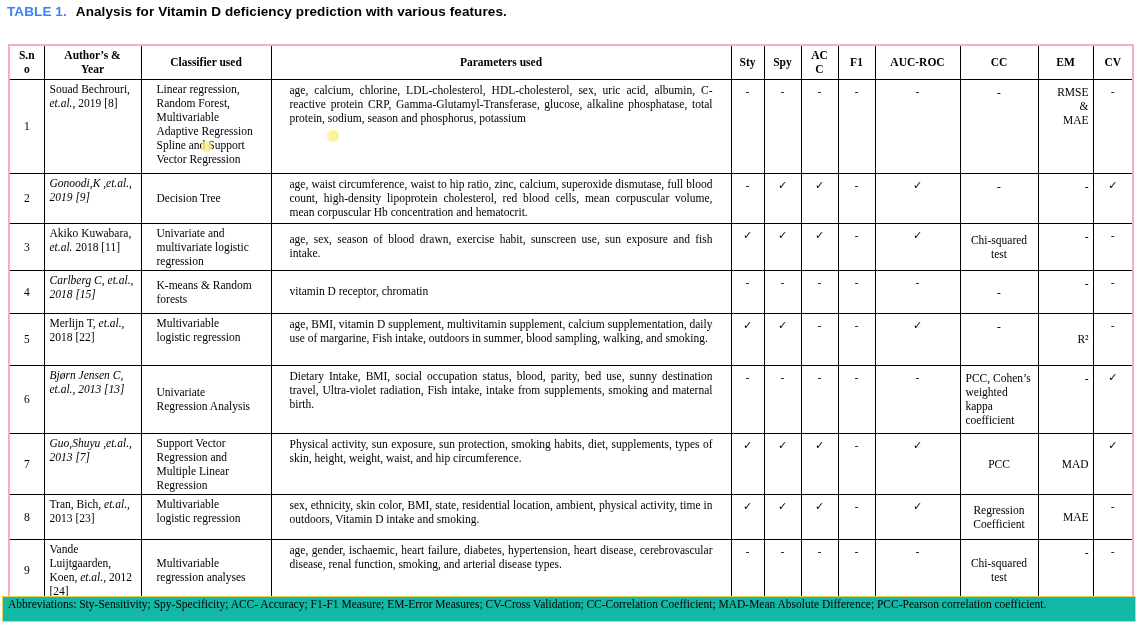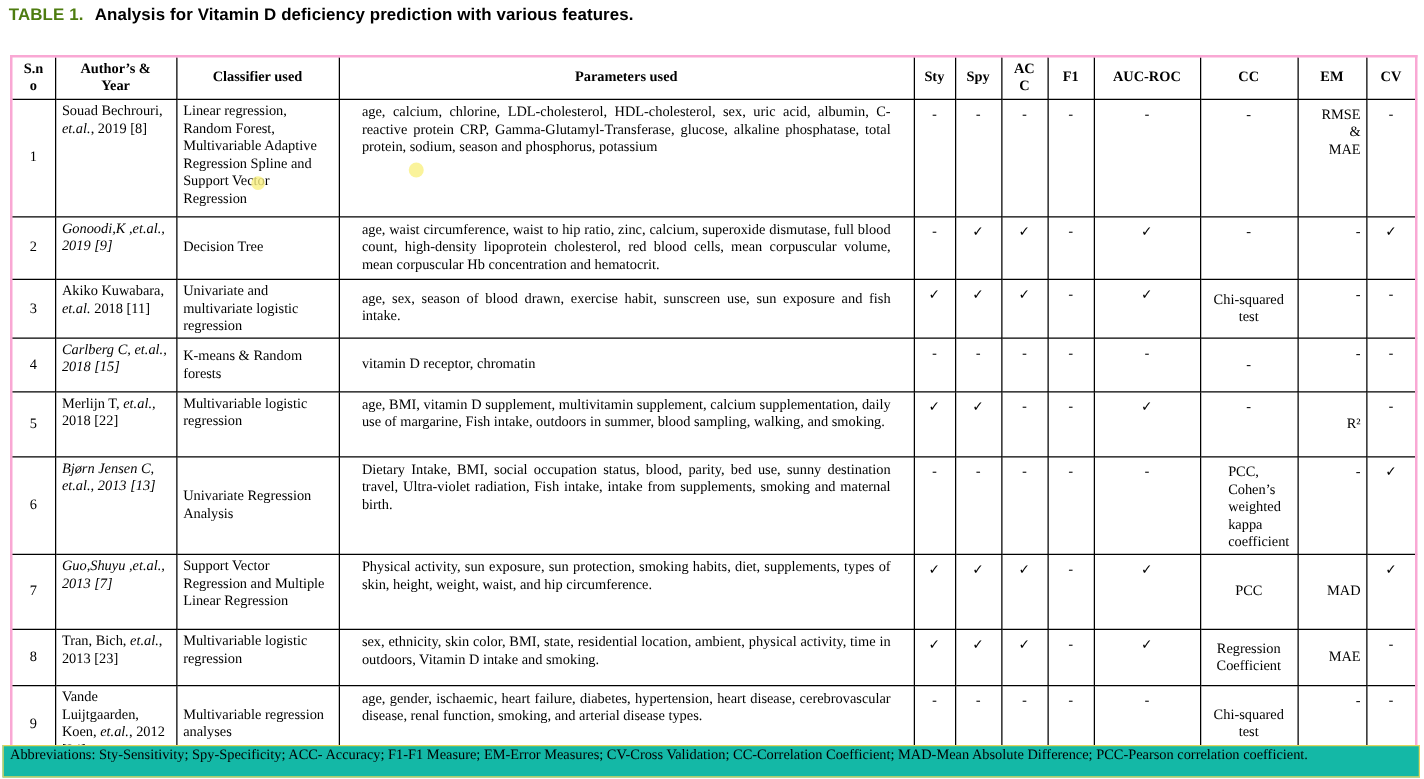--- a/index.html
+++ b/index.html
@@ -7,42 +7,42 @@
     width:1139px; height:623px; position:relative; background:#ffffff;
     font-family:"Liberation Serif", serif; color:#000;
   }
   .page { position:absolute; inset:0; overflow:hidden; }
 
   .caption {
     position:absolute; left:7px; top:4px;
     font-family:"Liberation Sans", sans-serif; font-weight:bold; font-size:13.5px;
     letter-spacing:0.1px; white-space:nowrap;
   }
-  .caption .lbl { color:#4d7c0f; margin-right:9px; }
+  .caption .lbl { color:#3b82f6; margin-right:9px; }
 
   table.main {
     position:absolute; left:8px; top:44px; width:1125px;
     border-collapse:collapse; table-layout:fixed;
     border:2px solid #f9a8d4;
   }
   .main th, .main td {
     border:1px solid #000; font-size:11.5px; line-height:1.22;
     padding:2px 4px; overflow:hidden; vertical-align:top;
   }
   .main th {
     font-weight:bold; text-align:center; vertical-align:middle;
     white-space:pre-line; padding:2px 1px;
   }
   td.c-sno   { text-align:center; vertical-align:middle; }
   td.c-author{ padding:2px 5px; }
-  td.c-classifier { padding:2px 5px; }
+  td.c-classifier { padding:2px 15px; }
   td.c-params{ padding:3px 18px; text-align:justify; }
   td.c-mark  { text-align:center; padding-top:5px; font-family:"DejaVu Sans","Liberation Serif",sans-serif; font-size:11px; }
   td.c-cc    { text-align:center; padding-top:5px; }
-  td.c-cc.left { text-align:left; padding-left:22px; }
+  td.c-cc.left { text-align:left; padding-left:5px; }
   td.c-em    { text-align:right; padding-top:5px; white-space:pre-line; }
   .va-mid    { vertical-align:middle !important; padding-top:2px !important;margin-top:12px; }
   .it        { font-style:italic;font-family:Liberation Serif, serif; }
 
   .footer {
     position:absolute; left:2px; right:3px; top:596px; min-height:21px;
     background:#14b8a6; border:1px solid #dfd45c;
     font-size:11.5px; line-height:1.18; padding:1px 5px 2px 5px;
     text-align:justify;
   }

